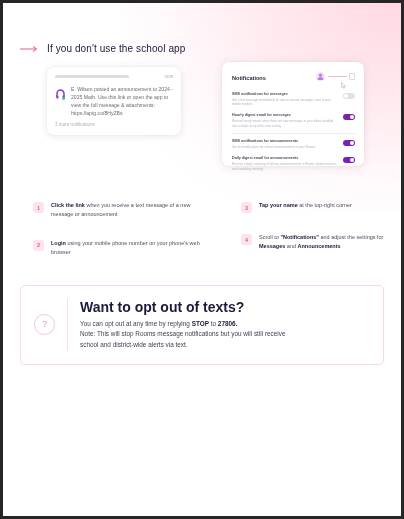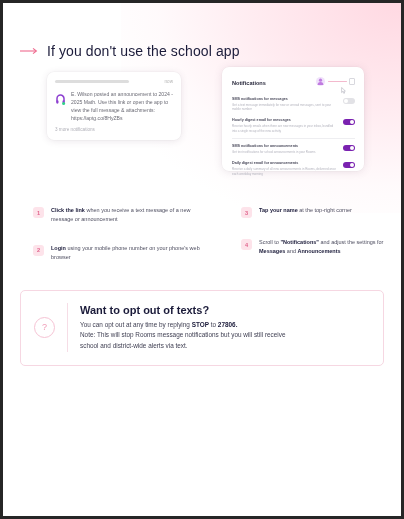--- a/index.html
+++ b/index.html
@@ -51,21 +51,21 @@
     gap: 7px;
     margin: 40px 0 0 17px;
   }
   .arrow-icon {
     display: block;
     width: 20px;
     height: 8px;
     flex: 0 0 auto;
   }
   .heading-text {
-    font-size: 14px;
+    font-size: 10px;
     color: #1b1b3a;
     letter-spacing: .1px;
     white-space: nowrap;
   }
 
   
   .cards-row {
     position: relative;
     margin-top: 13px;
     height: 110px;
@@ -293,21 +293,21 @@
     justify-content: center;
     align-self: center;
   }
   .callout-divider {
     flex: 0 0 auto;
     width: 1px;
     background: #f6dde6;
   }
   .callout-body { padding-top: 1px; }
   .callout-title {
-    font-size: 11px;
+    font-size: 14px;
     font-weight: bold;
     color: #1b1b3a;
     margin-bottom: 4px;
   }
   .callout-line {
     font-size: 6.4px;
     line-height: 1.68;
     color: #3f3f52;
   }
   .callout-line b { color: #1b1b3a; }

